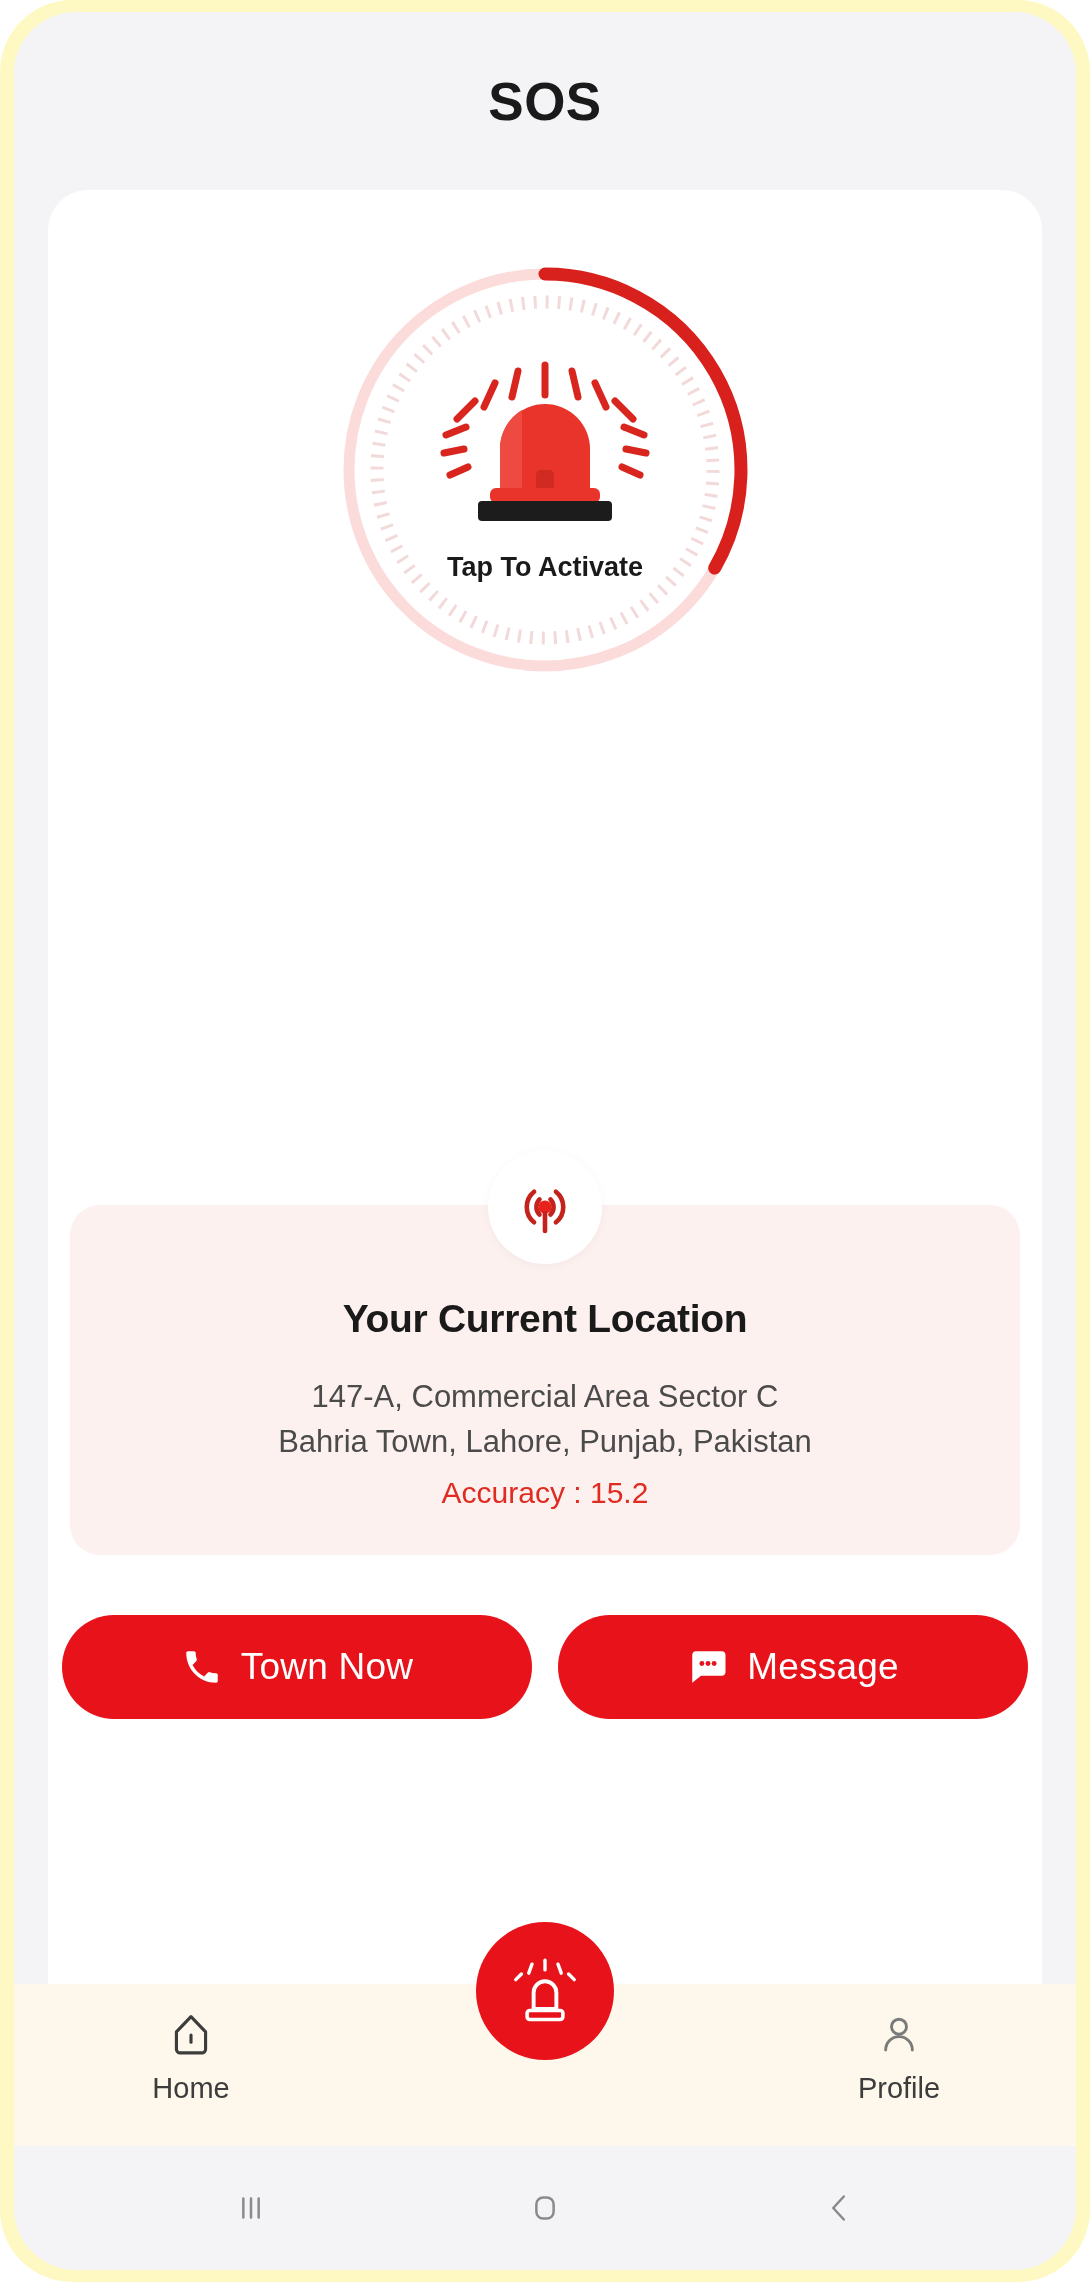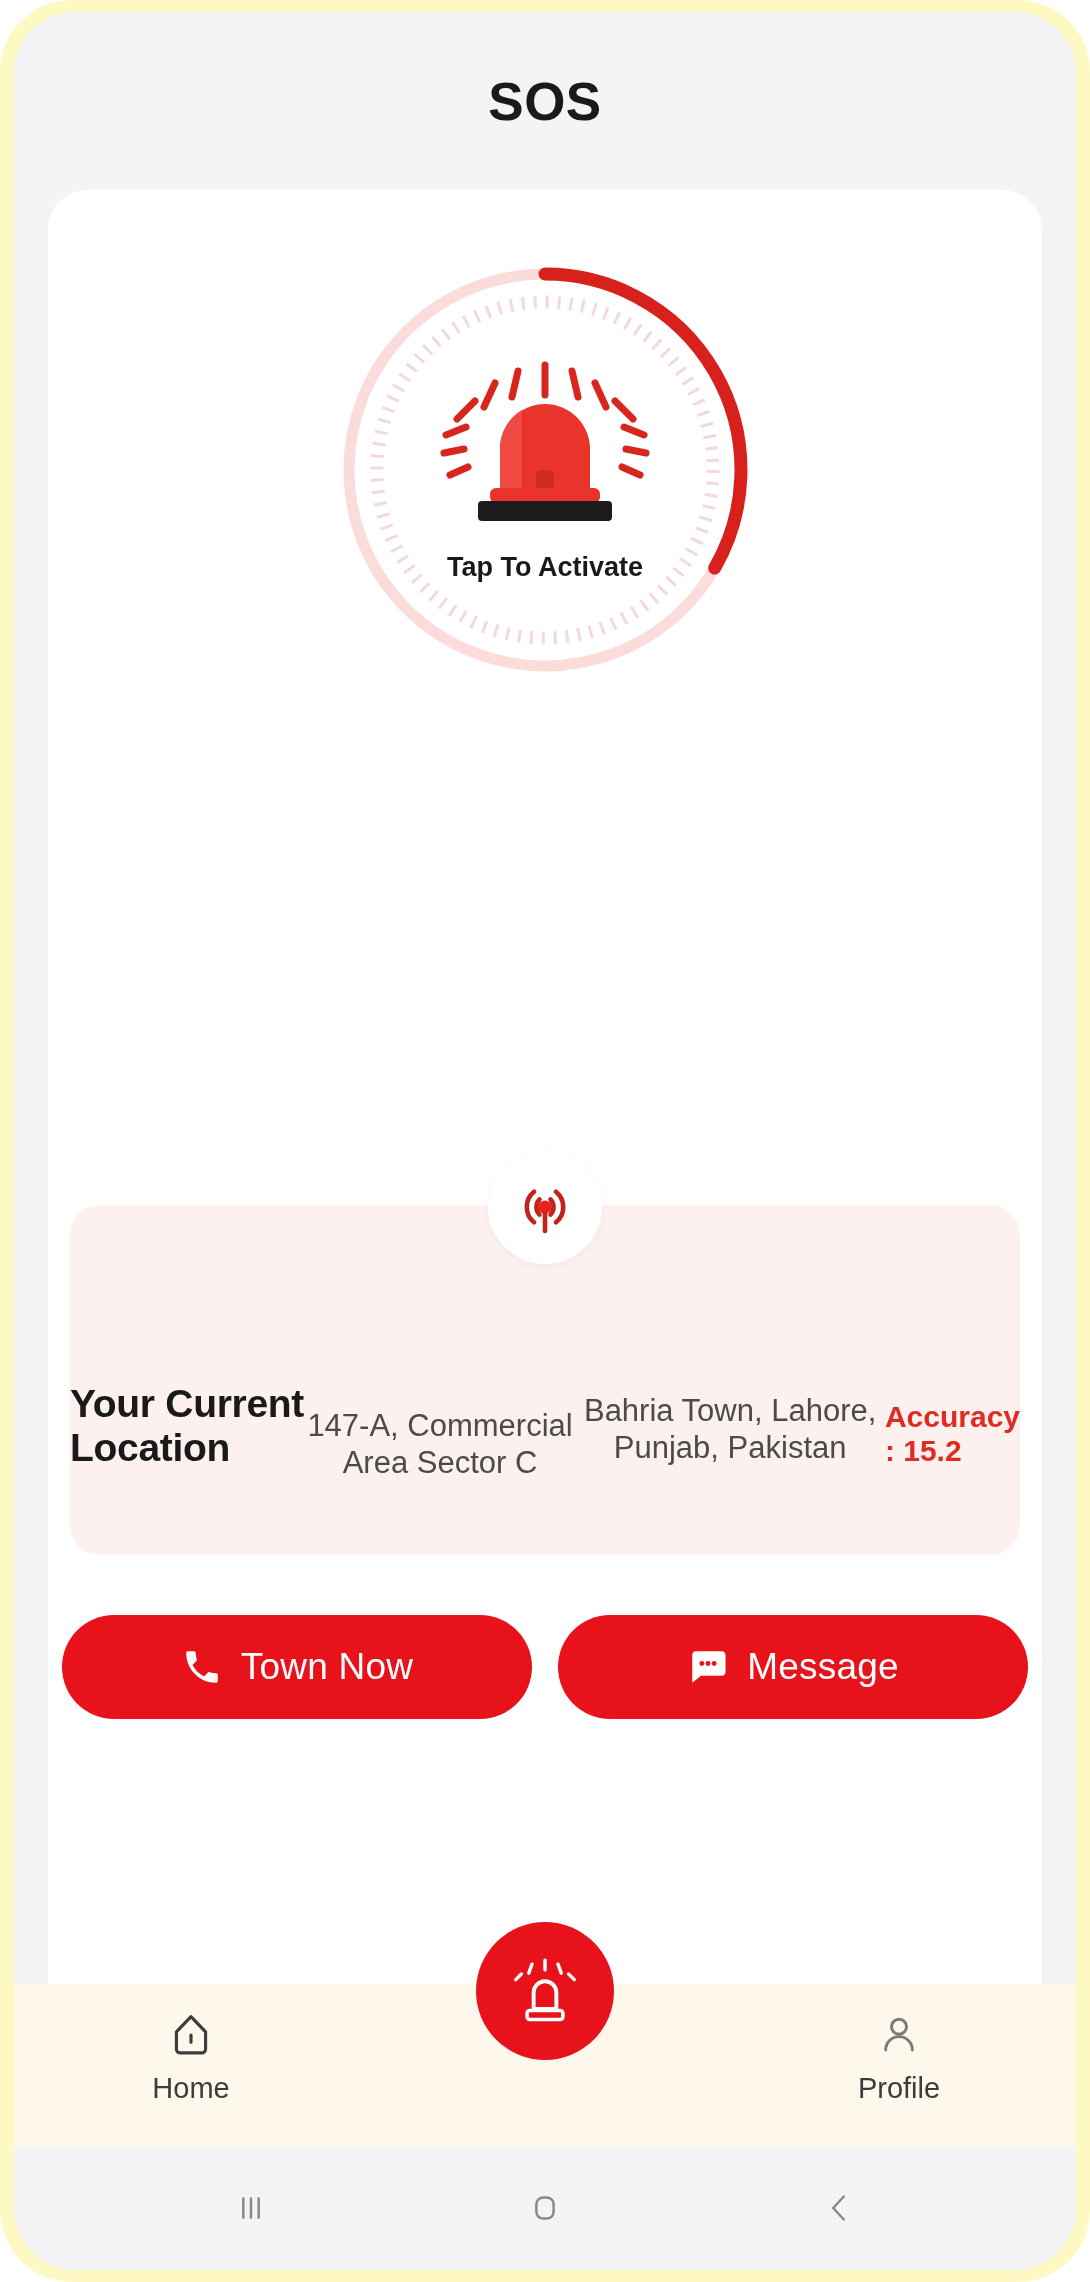--- a/index.html
+++ b/index.html
@@ -106,42 +106,42 @@
 
   
   .location-card {
     position: absolute;
     left: 22px; right: 22px;
     top: 1015px;
     height: 350px;
     background: #FDF1F0;
     border-radius: 30px;
     display: flex;
-    flex-direction: row;
+    flex-direction: column;
     align-items: center;
     padding-top: 92px;
   }
   .location-title {
     font-size: 39px;
     font-weight: bold;
     color: #1A1A1A;
     letter-spacing: -0.3px;
   }
   .location-line {
     margin-top: 8px;
     font-size: 31px;
     color: #4B4B4B;
     line-height: 1.18;
     text-align: center;
   }
   .location-line.first { margin-top: 38px; }
   .location-accuracy {
     margin-top: 16px;
     font-size: 30px;
-    font-weight: bold;
+    font-weight: normal;
     color: #E02B20;
   }
 
   
   .action-row {
     position: absolute;
     left: 14px; right: 14px;
     top: 1425px;
     display: flex;
     justify-content: space-between;

